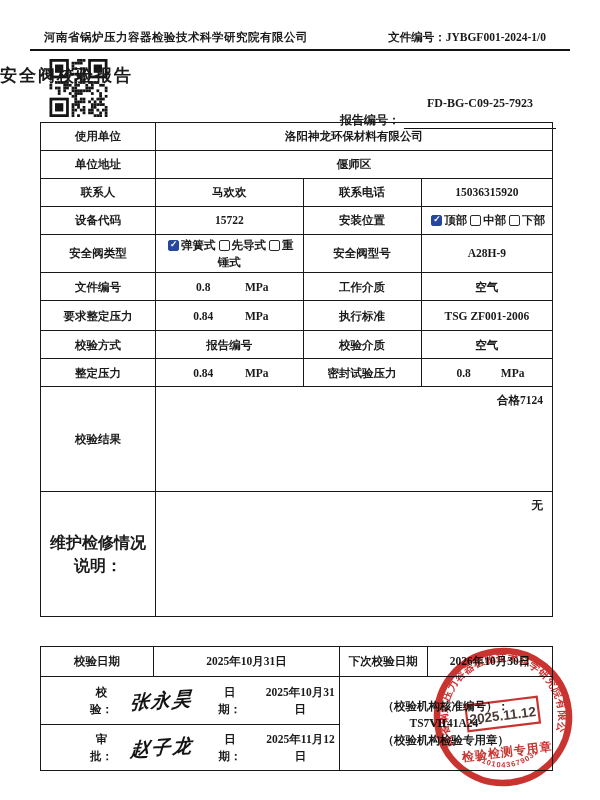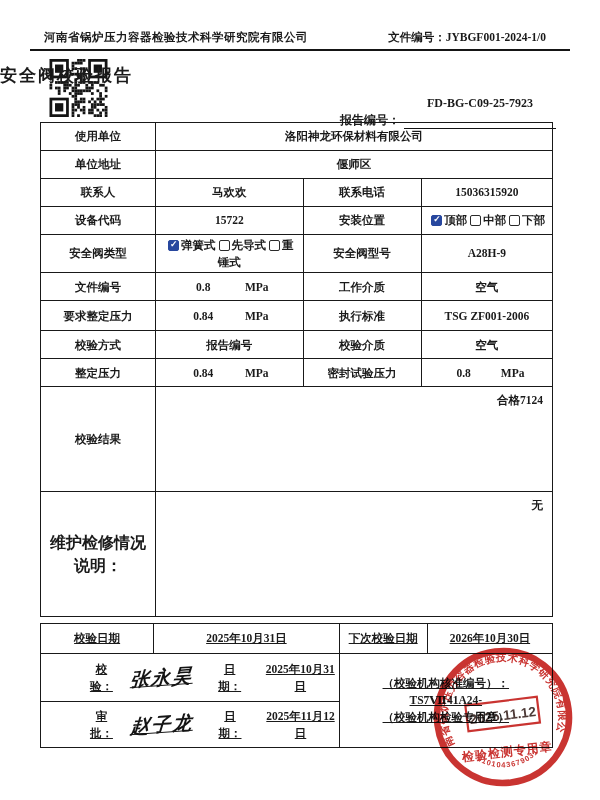--- a/index.html
+++ b/index.html
@@ -15,21 +15,21 @@
   .qr{position:absolute;left:47px;top:59px;width:63px;height:58px;}
   .page-title{position:absolute;left:0;top:64px;width:600px;text-align:left;
     font-size:17px;font-weight:bold;letter-spacing:2px;}
   .report-no{position:absolute;left:340px;top:96px;font-size:12px;font-weight:bold;display:flex;align-items:flex-end;}
   .report-no .val{display:inline-block;width:152px;text-align:center;border-bottom:1.5px solid #111;padding-bottom:17px;margin-left:4px;}
   
   table.tbl{position:absolute;left:40px;border-collapse:collapse;table-layout:fixed;width:513px;}
   .tbl td{border:1.5px solid #191919;font-size:11.5px;font-weight:bold;text-align:center;
     vertical-align:middle;padding:2px 3px;overflow:hidden;line-height:1.45;}
   #tbl-main{top:122px;}
-  #tbl-bottom{top:623px;text-decoration:underline;}
+  #tbl-bottom{top:646px;}
   td.tl{text-align:right;vertical-align:top;padding:5px 9px;margin-top:16px;}
   .pv{display:flex;justify-content:center;align-items:center;gap:3px;}
   .pv .v{width:55%;text-align:center;}
   .pv .unit{width:35%;text-align:left;}
   
   .opt{white-space:nowrap;}
   .cb{display:inline-block;width:11px;height:11px;border:1.5px solid #2a2a2a;border-radius:2px;
     background:#fff;vertical-align:-2px;margin:0 2px 0 3px;box-sizing:border-box;}
   .cb.checked{background:#27479e;border-color:#27479e;position:relative;}
   .cb.checked::after{content:"✓";color:#fff;font-size:9px;font-weight:bold;position:absolute;left:1px;top:-3px;}

